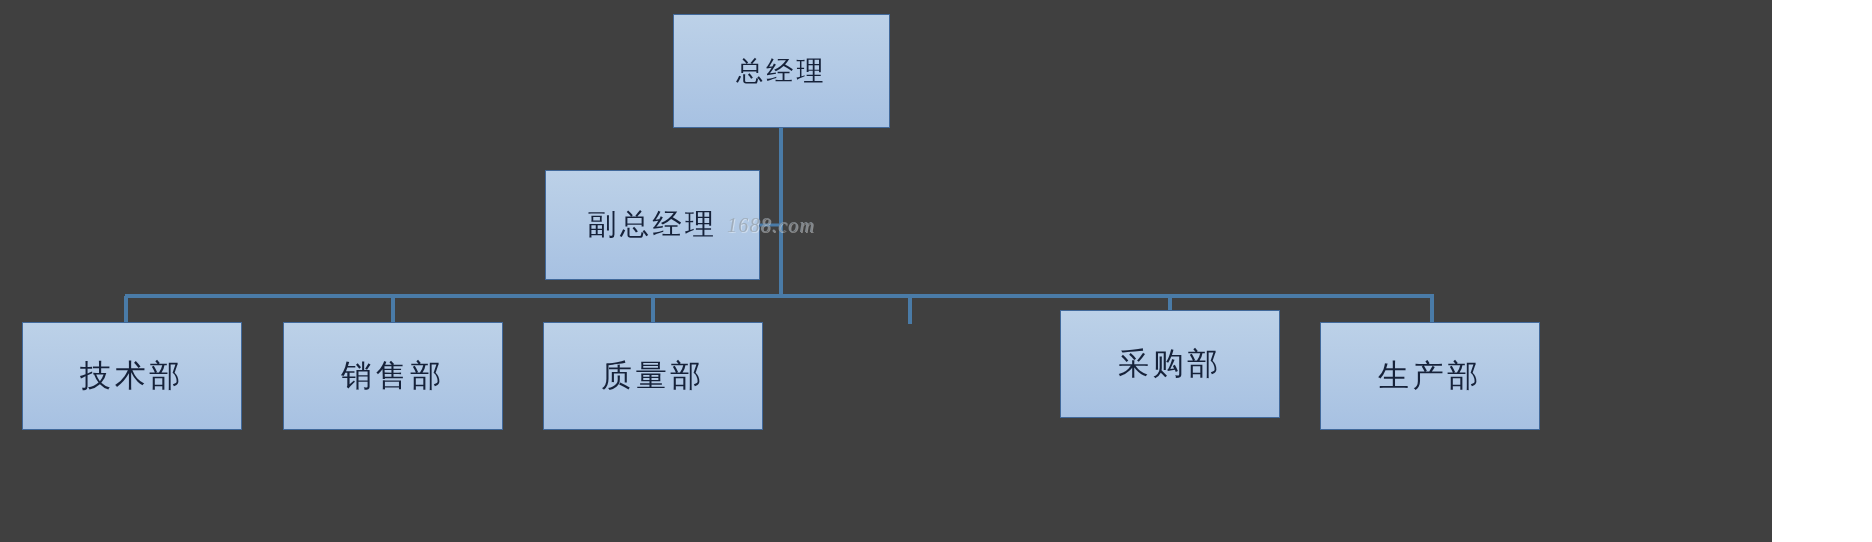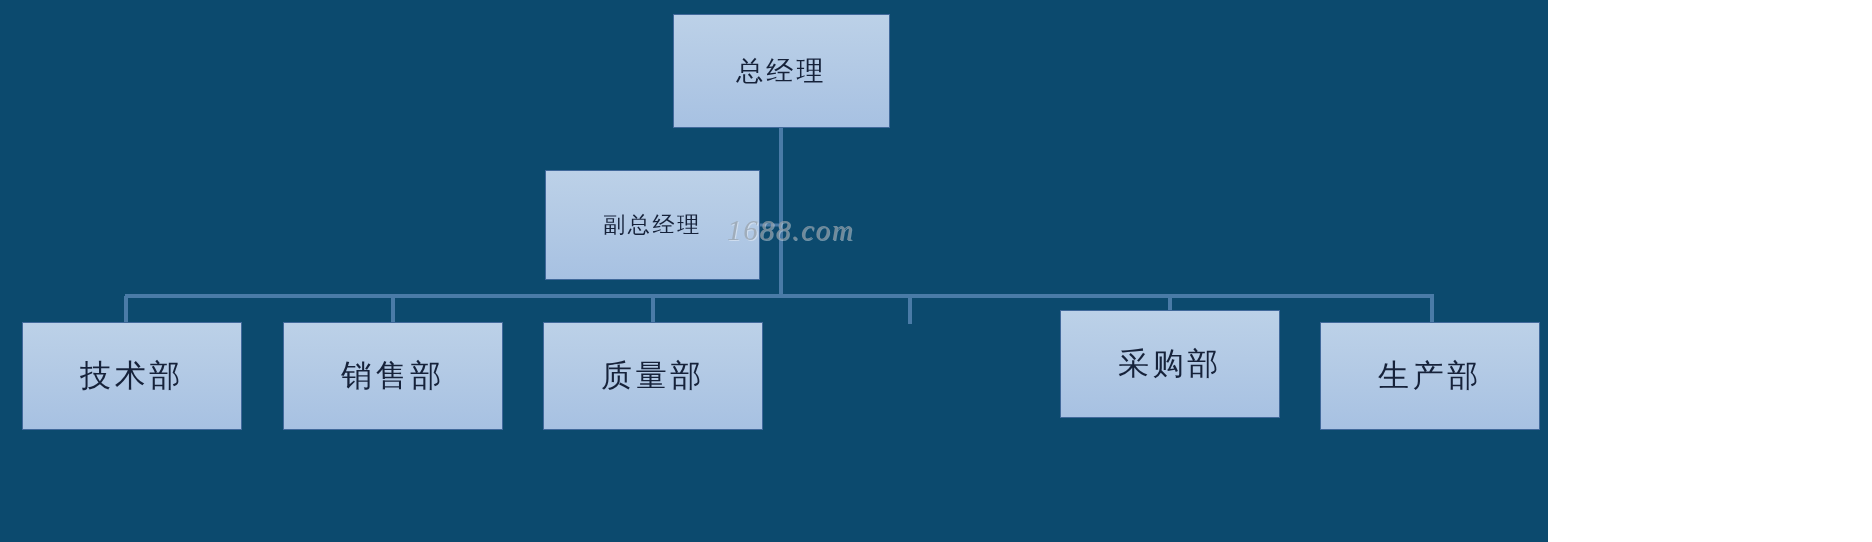--- a/index.html
+++ b/index.html
@@ -6,23 +6,23 @@
   html, body {
     margin: 0;
     padding: 0;
     background: #ffffff;
   }
   body {
     font-family: "Liberation Serif", "DejaVu Serif", serif;
   }
   #canvas {
     position: relative;
-    width: 1548px;
+    width: 1772px;
     height: 542px;
-    background: #0c4a6e;
+    background: #404040;
     overflow: hidden;
   }
 
   
   .connector-layer {
     position: absolute;
     left: 0;
     top: 0;
     width: 1872px;
     height: 542px;
@@ -41,29 +41,29 @@
     justify-content: center;
   }
   .node .node-label {
     color: #16223a;
     font-family: "Liberation Serif", "DejaVu Serif", serif;
     letter-spacing: 0.12em;
     white-space: nowrap;
     text-align: center;
   }
   .level1 .node-label { font-size: 27px; }
-  .level2 .node-label { font-size: 22px; }
+  .level2 .node-label { font-size: 29px; }
   .level3 .node-label { font-size: 31px; }
 
   
   .watermark {
     position: absolute;
     font-family: "Liberation Serif", "DejaVu Serif", serif;
     font-style: italic;
-    font-size: 29px;
+    font-size: 20px;
     letter-spacing: 0.06em;
     color: #9aa3ab;
     opacity: 0.72;
     white-space: nowrap;
     text-shadow: 1px 1px 0 rgba(255,255,255,0.55);
     pointer-events: none;
     text-align: center;
   }
 </style>
 </head>

